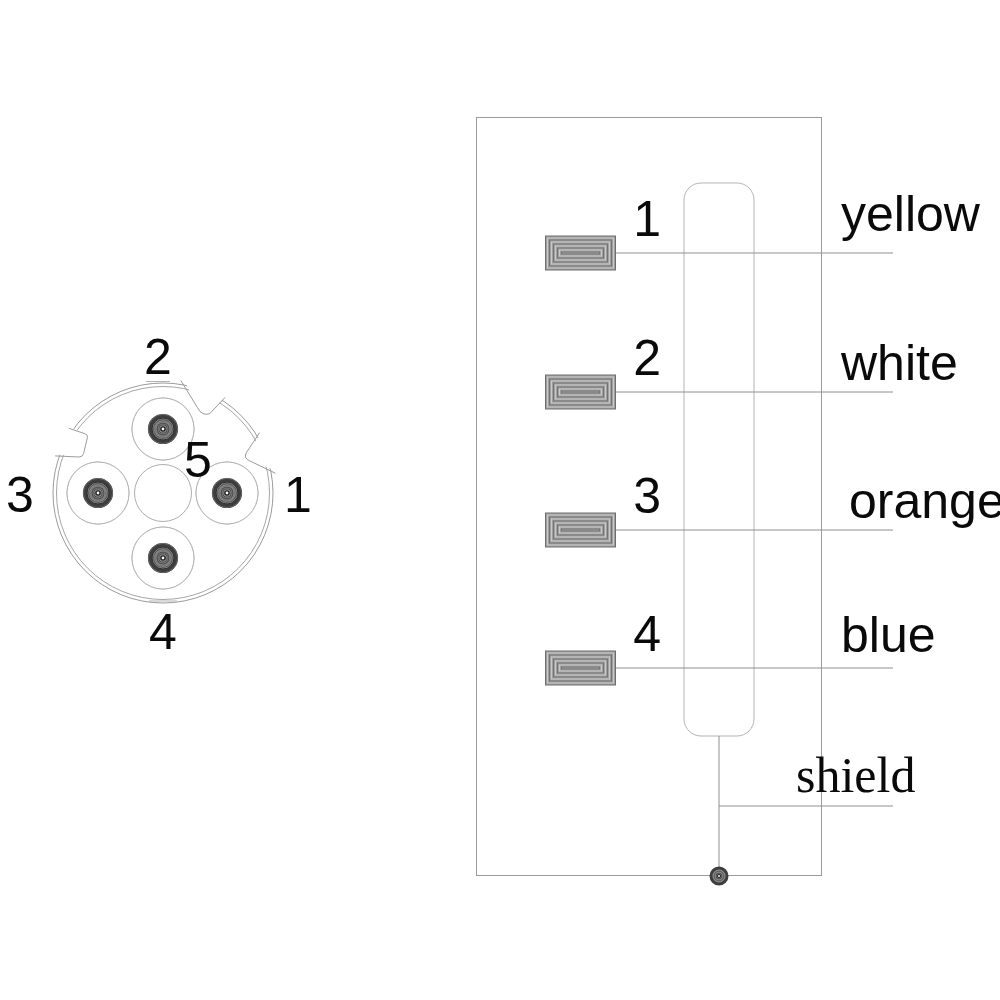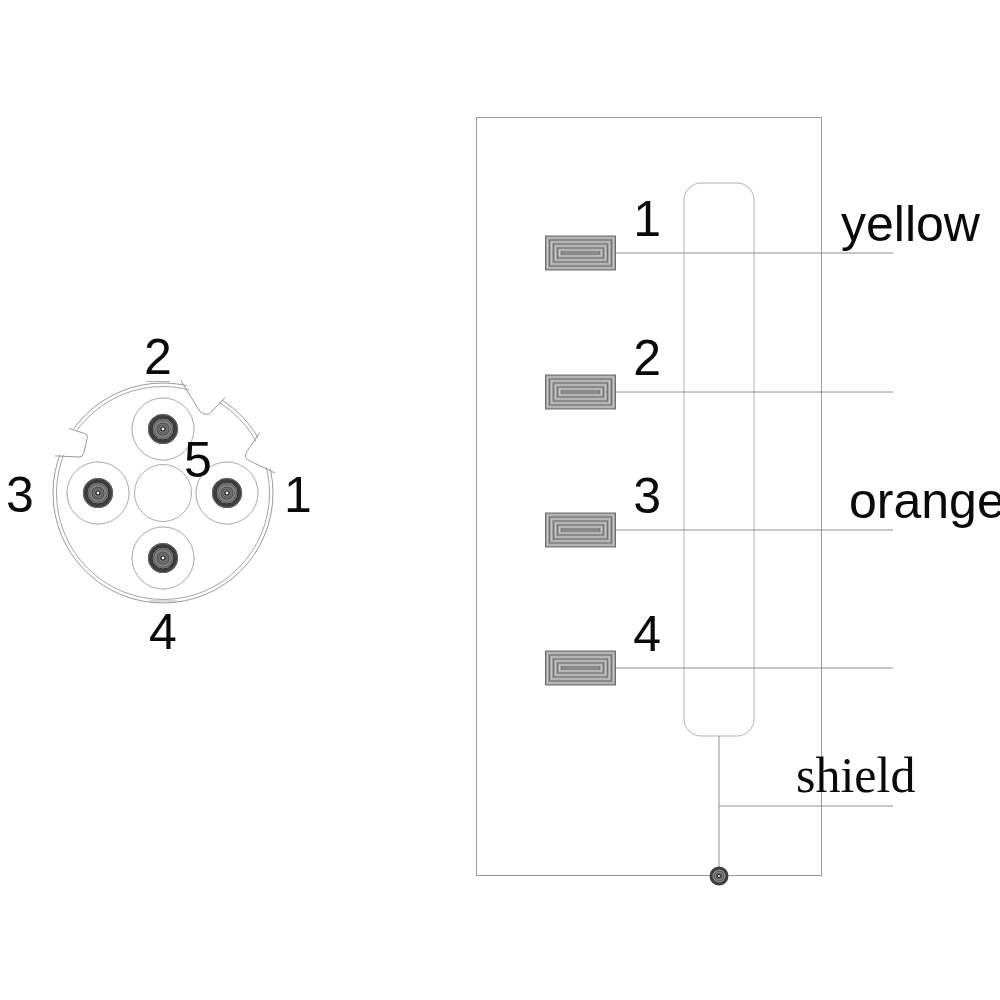--- a/index.html
+++ b/index.html
@@ -104,17 +104,19 @@
   <div class="lbl ctr-box" style="left:113px;top:607px;">4</div>
   <div class="lbl ctr-box" style="left:-30px;top:470px;">3</div>
   <div class="lbl ctr-box" style="left:248px;top:470px;">1</div>
   <div class="lbl ctr-box" style="left:148px;top:435px;">5</div>
 
   <div class="lbl num-box" style="left:561px;top:194px;">1</div>
   <div class="lbl num-box" style="left:561px;top:333px;">2</div>
   <div class="lbl num-box" style="left:561px;top:471px;">3</div>
   <div class="lbl num-box" style="left:561px;top:609px;">4</div>
 
-  <div class="lbl" style="left:841px;top:199px;">yellow</div>
+  <div class="lbl" style="left:841px;top:189px;">yellow</div>
+  <div class="lbl" style="left:841px;top:338px;">white</div>
   <div class="lbl" style="left:841px;top:476px;margin-left:8px;">orange</div>
+  <div class="lbl" style="left:841px;top:610px;">blue</div>
   <div class="lbl" style="left:796px;top:750px;font-family:Liberation Serif, serif;">shield</div>
 
 </div>
 
 </body></html>

